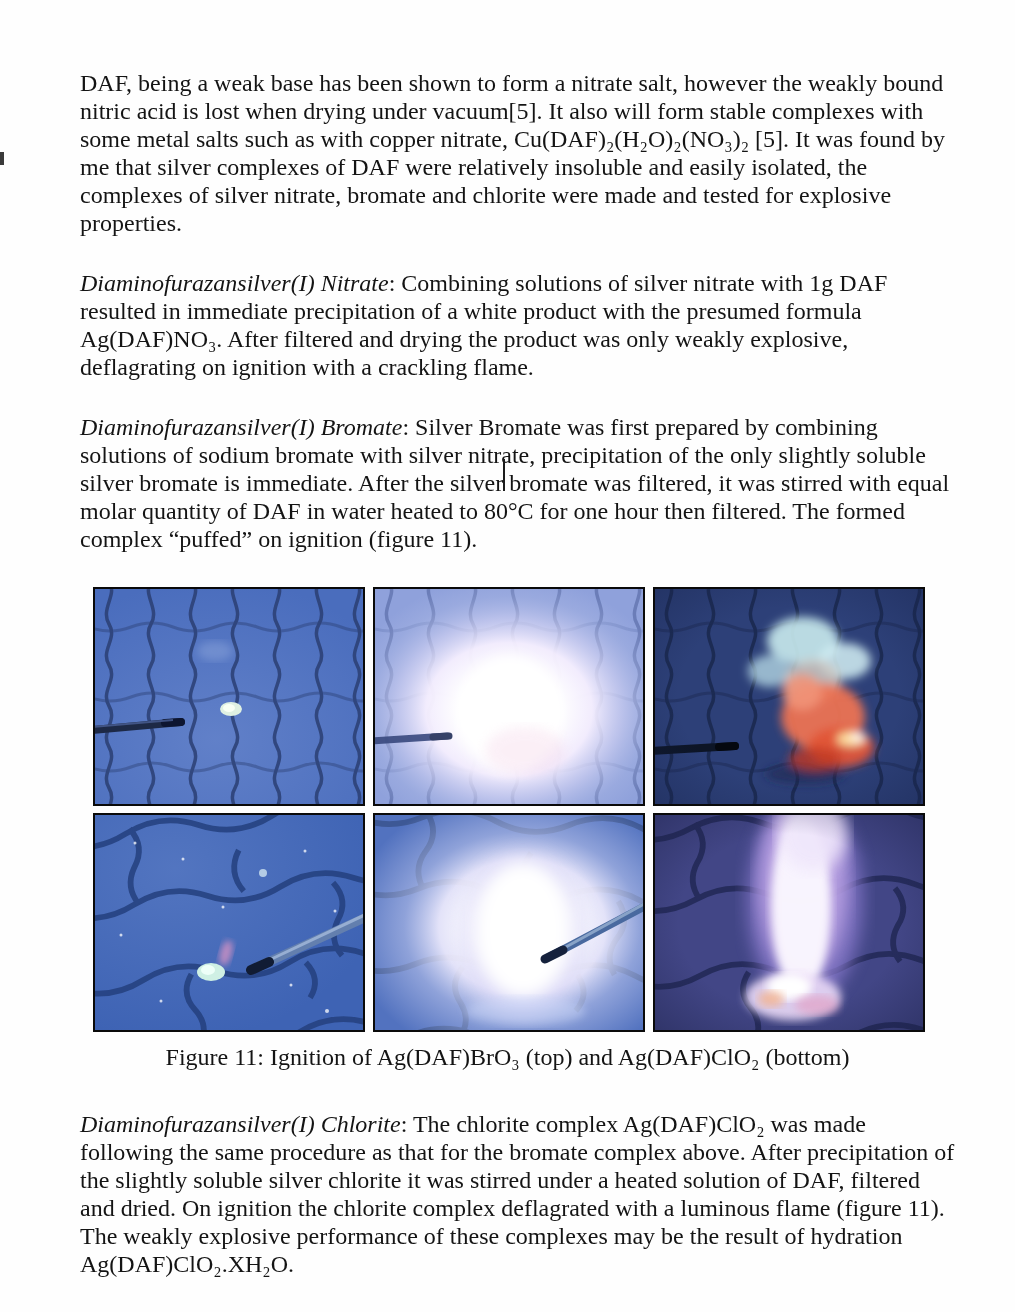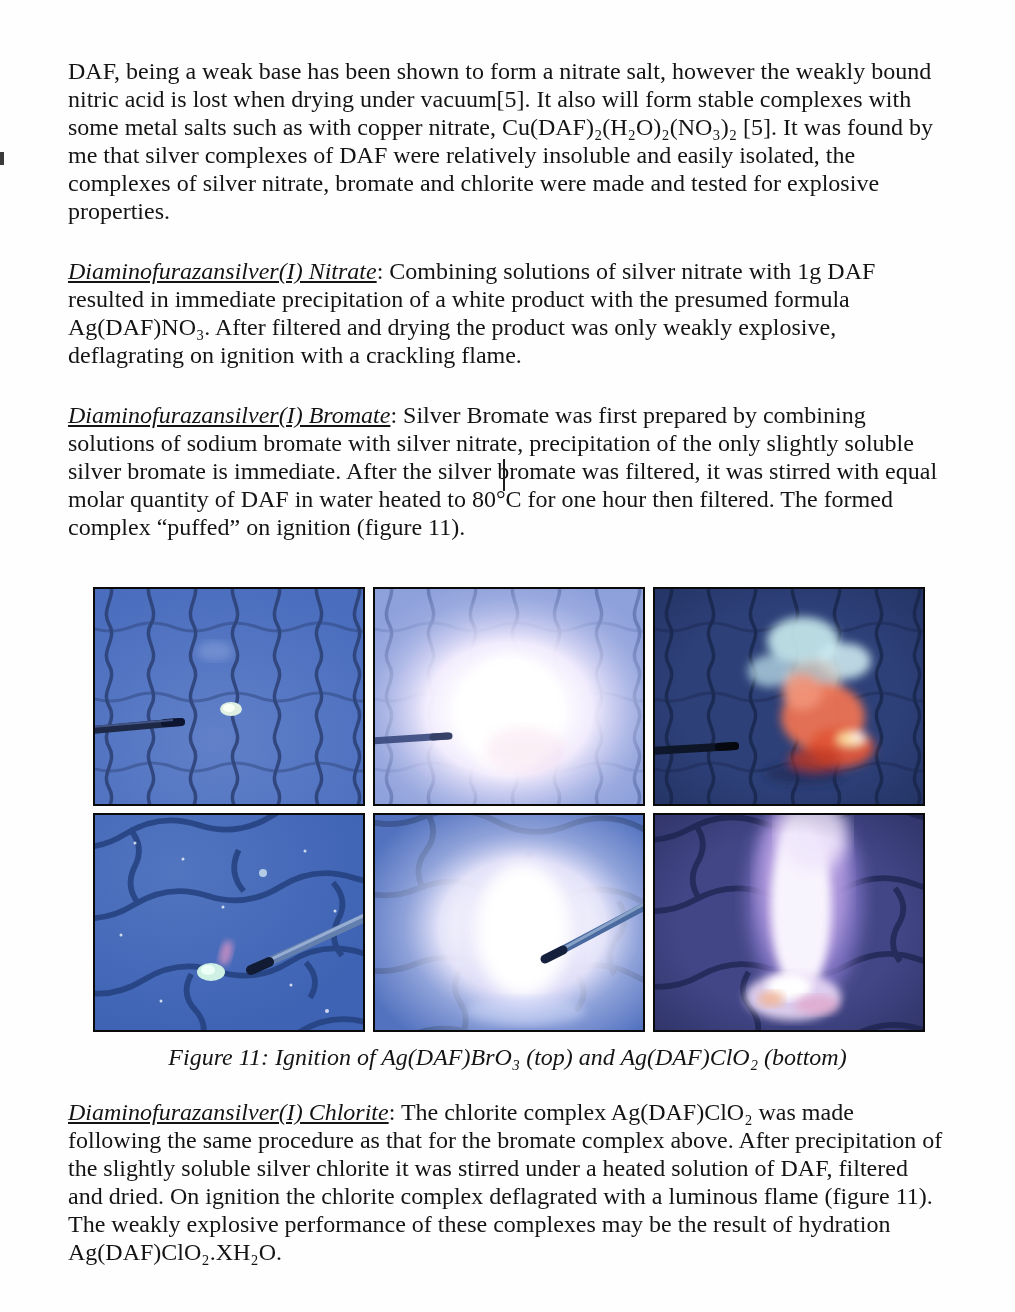--- a/index.html
+++ b/index.html
@@ -1,20 +1,20 @@
 <!DOCTYPE html>
 <html><head>
 <meta charset="utf-8">
 <style>
   html,body{margin:0;padding:0;background:#ffffff;}
   .page{position:relative;width:1015px;height:1312px;background:#fefefe;overflow:hidden;
         font-family:"Liberation Serif","DejaVu Serif",serif;color:#141414;}
-  .para{position:absolute;left:68px;width:878px;margin:0;font-size:24px;line-height:28px;text-align:left;}
-  .para .it{font-style:italic;text-decoration:underline;}
-  .caption{position:absolute;left:0;width:1015px;text-align:center;font-style:italic;
+  .para{position:absolute;left:68px;width:878px;margin:12px;font-size:24px;line-height:28px;text-align:left;}
+  .para .it{font-style:italic;}
+  .caption{position:absolute;left:0;width:1015px;text-align:center;
            font-size:24px;line-height:28px;}
   .figure-grid{position:absolute;left:93px;top:587px;display:grid;
                grid-template-columns:272px 272px 272px;grid-template-rows:219px 219px;
                column-gap:8px;row-gap:7px;}
   .photo{border:2px solid #0a0a0a;box-sizing:border-box;overflow:hidden;background:#3a5a9a;}
   .photo svg{display:block;width:100%;height:100%;}
   .caret{position:absolute;left:503px;top:459px;width:2px;height:32px;background:#1c1c1c;}
   .edge-mark{position:absolute;left:0;top:152px;width:4px;height:13px;background:#3a3a3a;}
 </style>
 </head>

